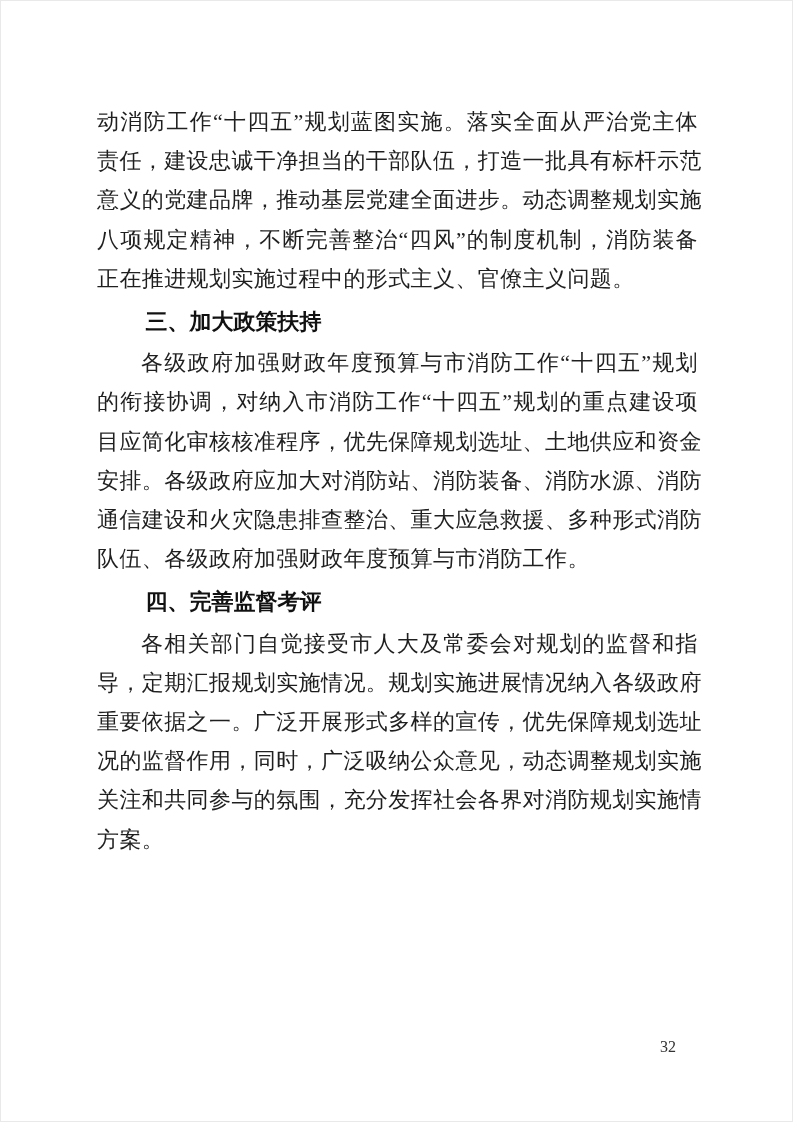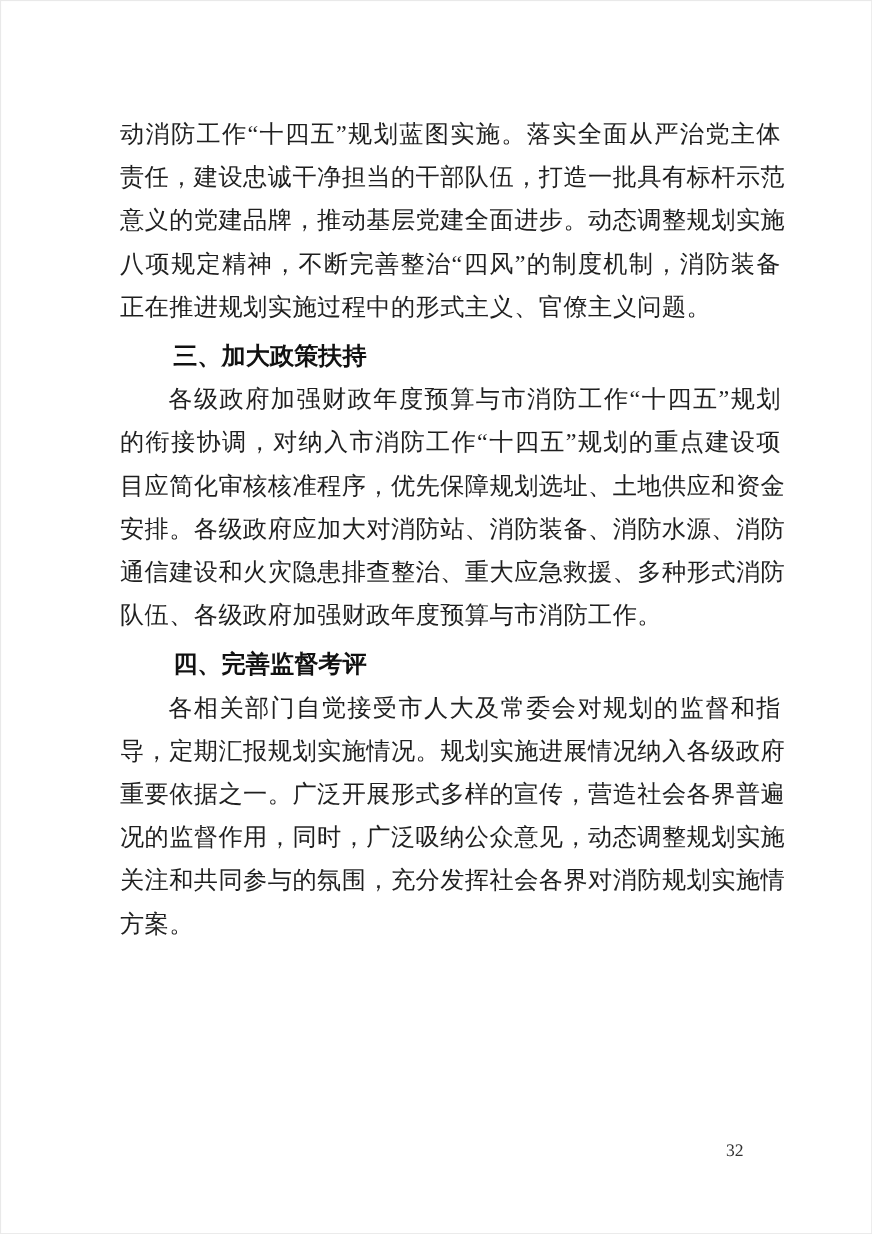--- a/index.html
+++ b/index.html
@@ -12,21 +12,21 @@
     width: 793px;
     height: 1122px;
     background: #ffffff;
     box-sizing: border-box;
     border: 1px solid #e9e9e9;
     overflow: hidden;
     font-family: "Liberation Serif", serif;
   }
   .doc-body {
     position: absolute;
-    left: 108px;
+    left: 96px;
     top: 101px;
     width: 601px;
   }
   .para {
     margin: 0;
     padding: 0;
   }
   .line {
     font-size: 22px;
     line-height: 39.2px;
@@ -44,21 +44,21 @@
     text-align-last: left;
     white-space: normal;
   }
   .heading {
     margin: 6px 0 0 0;
     padding-left: 2.2em;
     font-size: 22px;
     line-height: 39.2px;
     font-weight: bold;
     color: #111111;
-    font-family: Liberation Serif, serif;
+    font-family: Liberation Mono, monospace;
   }
   .page-number {
     position: absolute;
     top: 1037px;
     right: 116px;
     font-size: 16px;
     line-height: 18px;
     color: #333333;
     font-family: Liberation Serif, serif;
   }
@@ -81,20 +81,20 @@
         <div class="line">的衔接协调，对纳入市消防工作“十四五”规划的重点建设项</div>
         <div class="line">目应简化审核核准程序，优先保障规划选址、土地供应和资金</div>
         <div class="line">安排。各级政府应加大对消防站、消防装备、消防水源、消防</div>
         <div class="line">通信建设和火灾隐患排查整治、重大应急救援、多种形式消防</div>
         <div class="line last">队伍、各级政府加强财政年度预算与市消防工作。</div>
       </div>
       <div class="heading">四、完善监督考评</div>
       <div class="para">
         <div class="line indent">各相关部门自觉接受市人大及常委会对规划的监督和指</div>
         <div class="line">导，定期汇报规划实施情况。规划实施进展情况纳入各级政府</div>
-        <div class="line">重要依据之一。广泛开展形式多样的宣传，营造社会各界普遍</div>
+        <div class="line">重要依据之一。广泛开展形式多样的宣传，优先保障规划选址</div>
         <div class="line">况的监督作用，同时，广泛吸纳公众意见，动态调整规划实施</div>
         <div class="line">关注和共同参与的氛围，充分发挥社会各界对消防规划实施情</div>
         <div class="line last">方案。</div>
       </div>
     </div>
   <div class="page-number">32</div>
 </div>
 
 </body></html>

